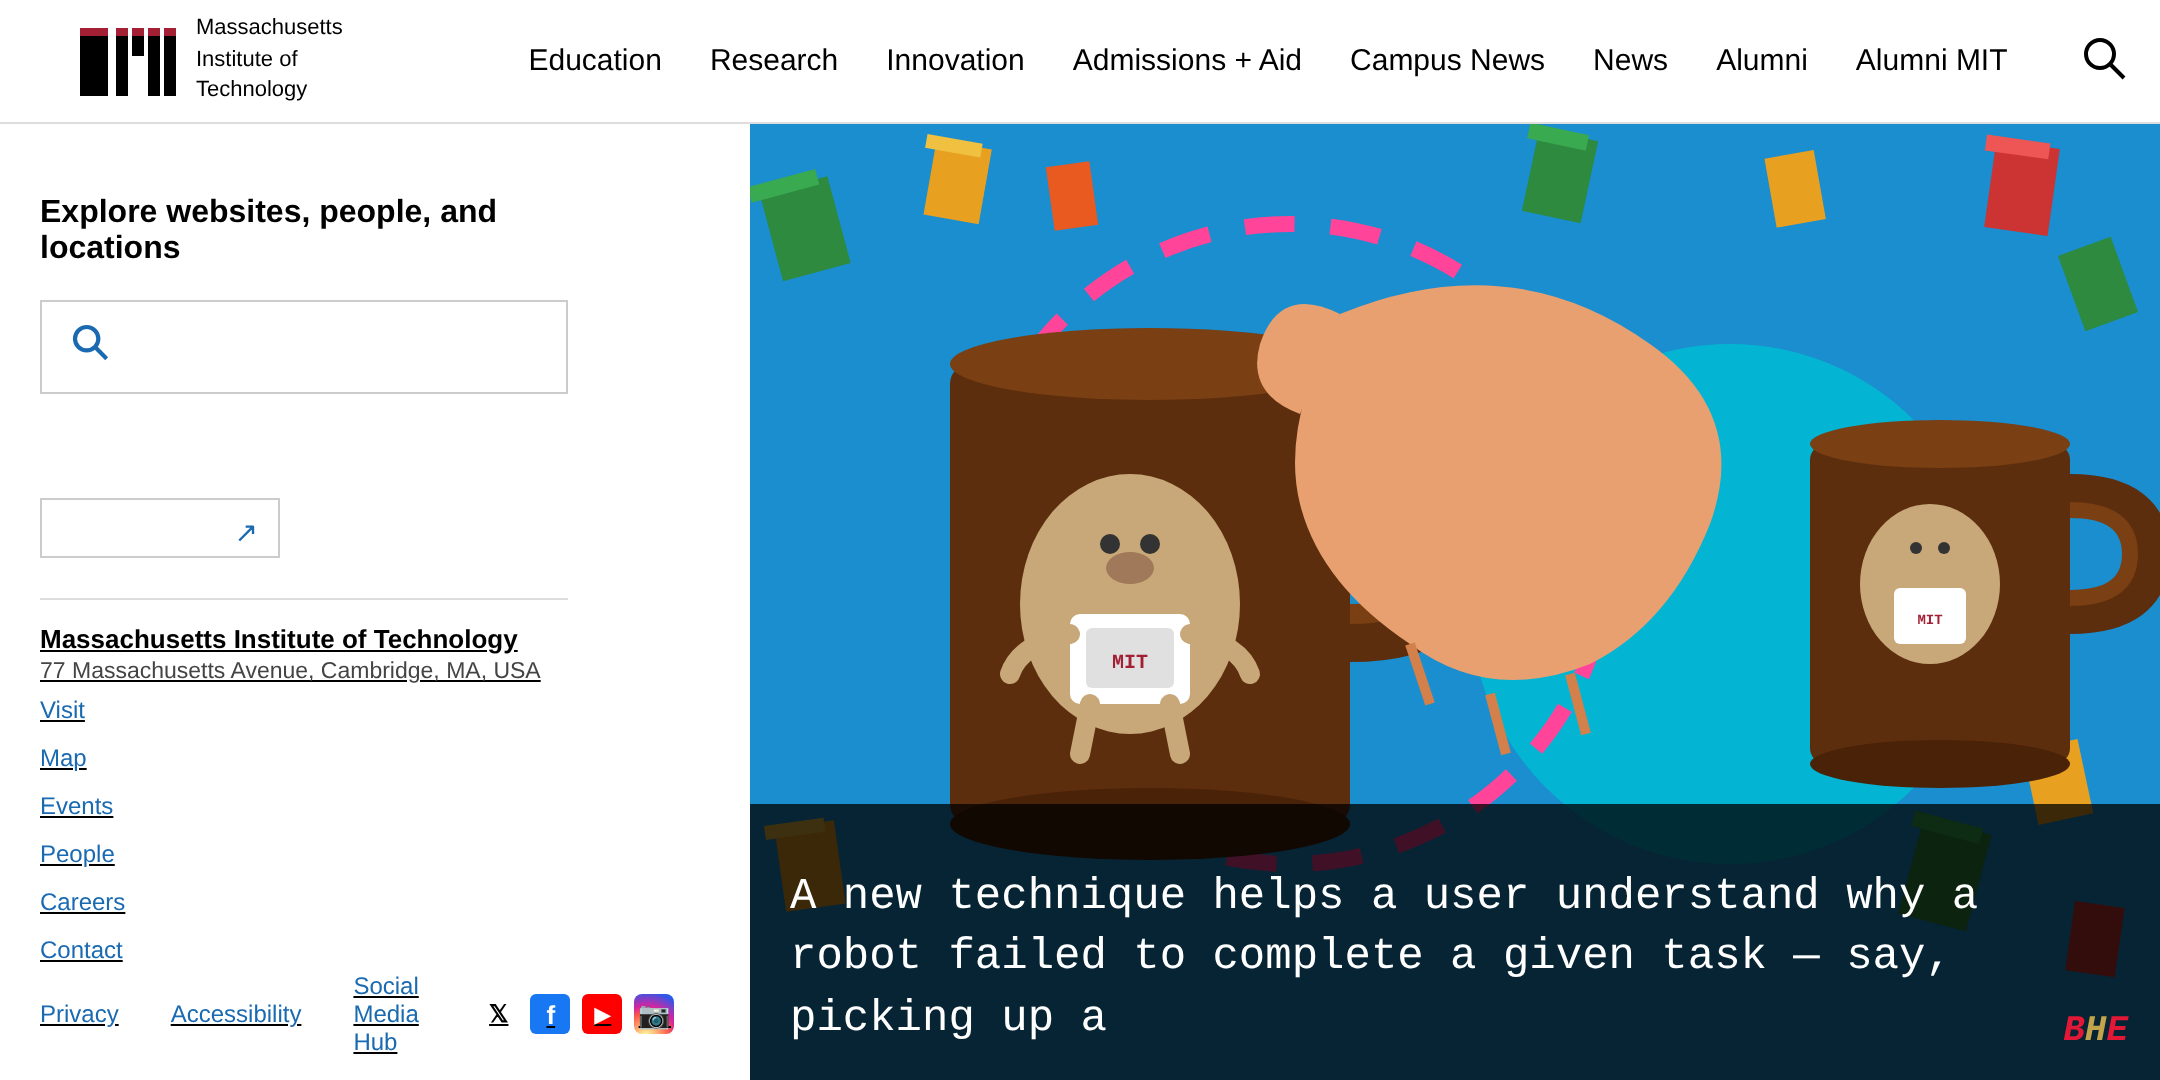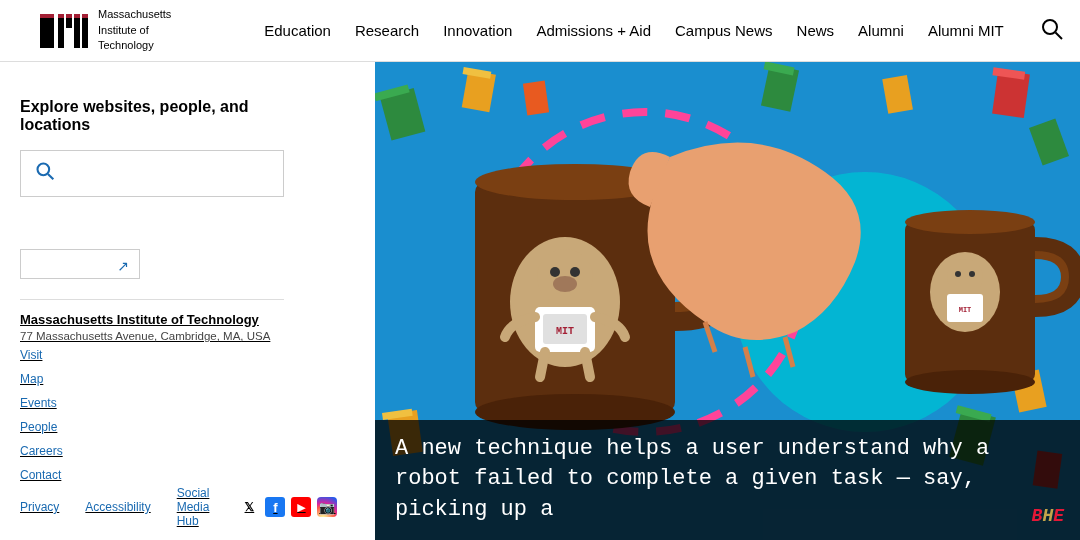--- a/index.html
+++ b/index.html
@@ -220,21 +220,21 @@
       font-family: Liberation Mono, monospace;
     }
 
     
     .caption-overlay {
       position: absolute;
       bottom: 0;
       left: 0;
       right: 0;
       background: rgba(0,0,0,0.75);
-      padding: 14px 20px 14px;
+      padding: 32px 20px 14px;
     }
     .caption-text {
       font-size: 22px;
       color: #fff;
       line-height: 1.4;
       font-weight: normal;
     }
     .caption-badge {
       position: absolute;
       bottom: 14px;

